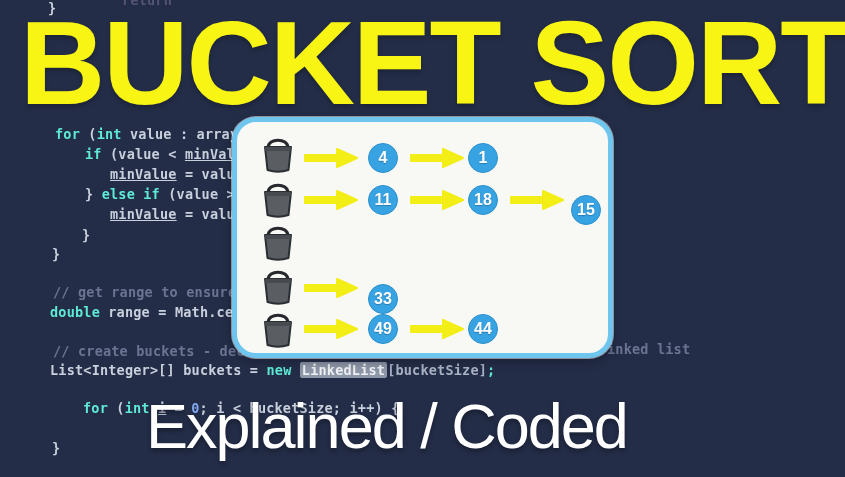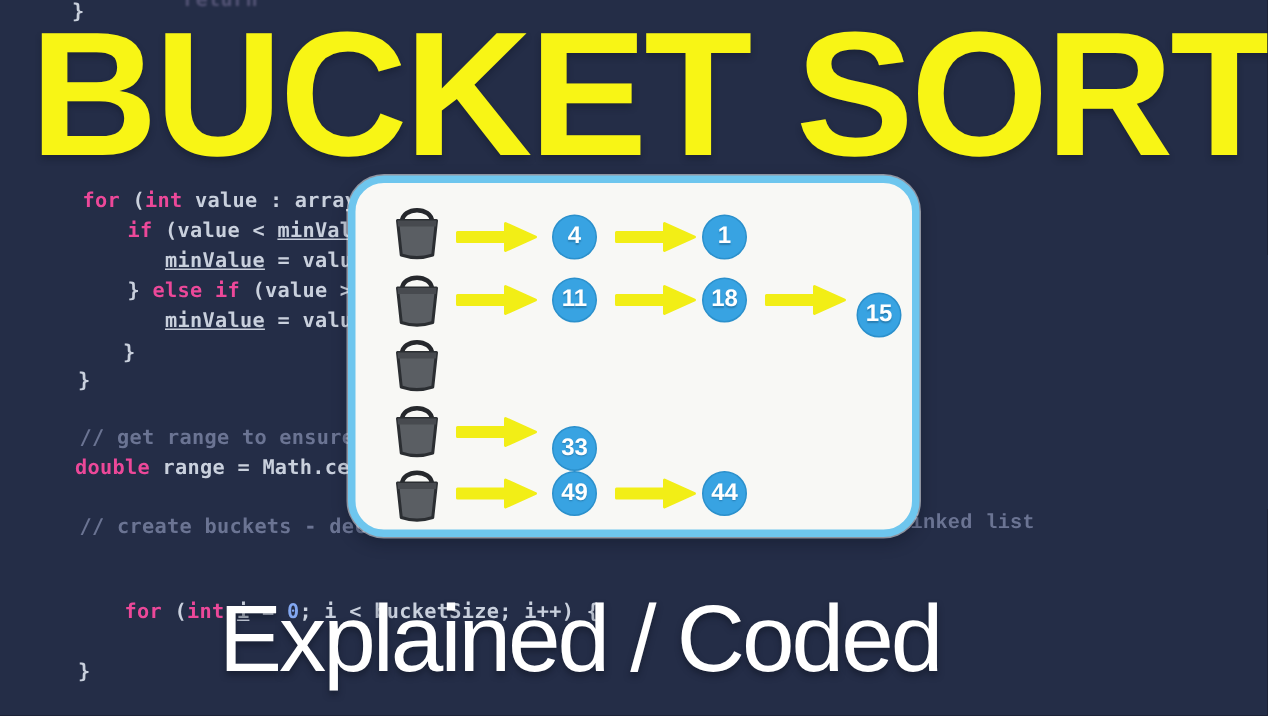--- a/index.html
+++ b/index.html
@@ -8,21 +8,21 @@
     position:relative; width:845px; height:477px; overflow:hidden;
     background:#242d47; font-family:"Liberation Sans", sans-serif;
   }
   
   .code-line {
     position:absolute; z-index:1; white-space:pre;
     font-family:"DejaVu Sans Mono", monospace;
     font-size:13.5px; font-weight:bold; line-height:17px;
     color:#c9d0dd; letter-spacing:0.2px;
   }
-  .kw  { color:#ec4899; }
+  .kw  { color:#5eead4; }
   .pl  { color:#c9d0dd; }
   .vu  { color:#c9d0dd; text-decoration:underline; }
   .cm  { color:#6b7493; }
   .num { color:#83a8f2; }
   .dim { color:#a9b2c4; }
   .hl  { background:#8e97a7; color:#eef0f3; padding:0 2px; border-radius:2px; }
   .faded-top { opacity:.45; color:#8e83ae; filter:blur(.6px); }
   
   .title {
     position:absolute; z-index:6; left:20px; top:10px;
@@ -67,21 +67,22 @@
   <div class="code-line" style="left:110px; top:166px;"><span class="vu">minValue</span><span class="pl"> = value</span><span class="kw">;</span></div>
   <div class="code-line" style="left:85px; top:186px;"><span class="pl">} </span><span class="kw">else if</span><span class="pl"> (value &gt; ma</span></div>
   <div class="code-line" style="left:110px; top:206px;"><span class="vu">minValue</span><span class="pl"> = value</span><span class="kw">;</span></div>
   <div class="code-line" style="left:82px; top:227px;"><span class="pl">}</span></div>
   <div class="code-line" style="left:52px; top:246px;"><span class="pl">}</span></div>
 
   <div class="code-line cm" style="left:53px; top:284px;"><span>// get range to ensure va</span></div>
   <div class="code-line" style="left:50px; top:304px;"><span class="kw">double</span><span class="pl"> range = Math.ceil(</span></div>
 
   <div class="code-line cm" style="left:53px; top:343px;"><span>// create buckets - declar</span></div>
-  <div class="code-line cm" style="left:607px; top:341px;font-family:Liberation Mono, monospace;"><span>inked list</span></div>
+  <div class="code-line cm" style="left:607px; top:341px;"><span>inked list</span></div>
+  <div class="code-line" style="left:50px; top:362px;"><span class="pl">List&lt;Integer&gt;[] buckets = </span><span class="kw">new</span><span class="pl"> </span><span class="hl">LinkedList</span><span class="dim">[bucketSize]</span><span class="kw">;</span></div>
 
   <div class="code-line" style="left:52px; top:400px;margin-left:31px;"><span class="kw">for</span><span class="pl"> (</span><span class="kw">int</span><span class="pl"> </span><span class="vu">i</span><span class="pl"> = </span><span class="num">0</span><span class="pl">; i &lt; bucketSize; i++) {</span></div>
   <div class="code-line" style="left:52px; top:440px;"><span class="pl">}</span></div>
 
   <div class="title">BUCKET SORT</div>
 
   <div class="panel">
 
     <svg class="bucket" style="left:23px; top:12px;" viewBox="0 0 36 40">
         <path d="M8 14 C8 3.5, 28 3.5, 28 14" fill="none" stroke="#26282c" stroke-width="3"></path>

